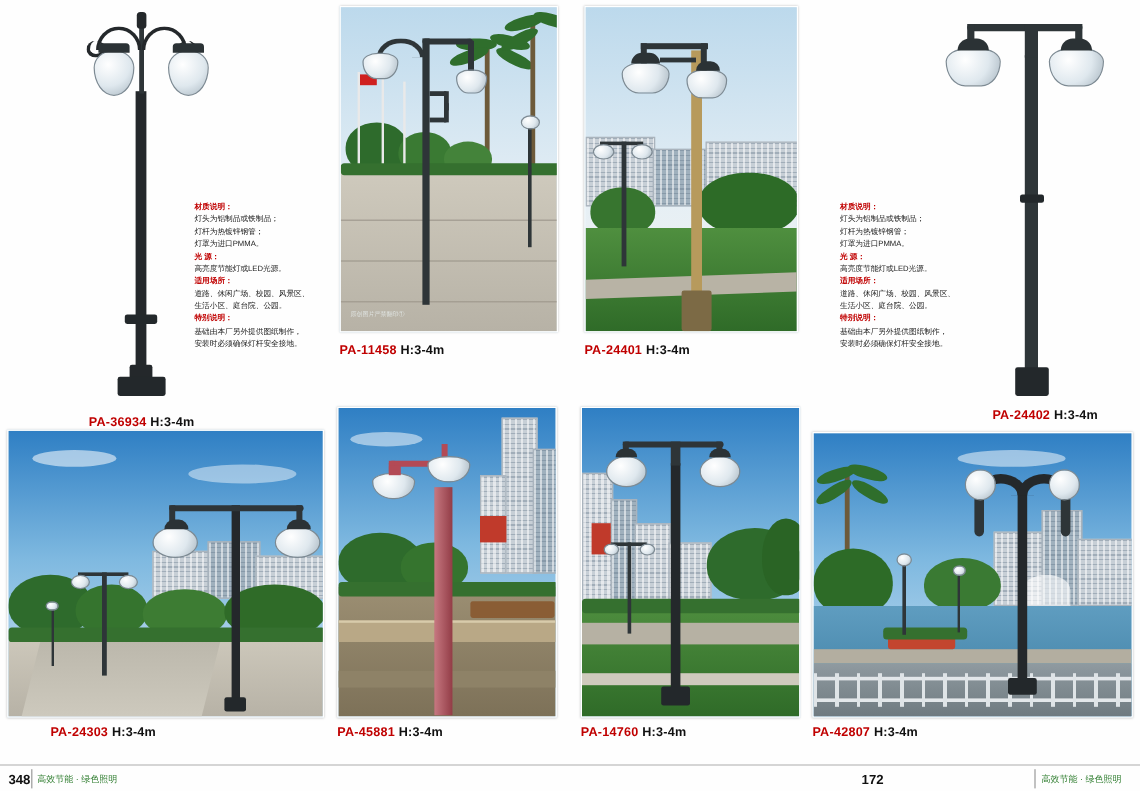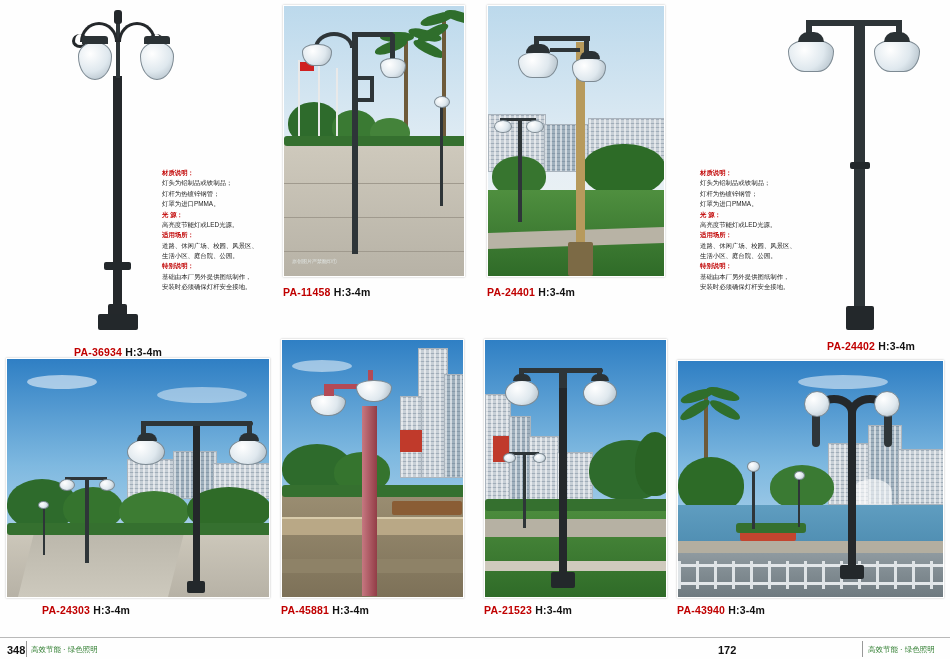--- a/index.html
+++ b/index.html
@@ -392,21 +392,21 @@
     <div class="cap" style="left:28px; top:34px; width:18px; height:7px; border-radius:9px 9px 0 0;"></div>
     <div class="head" style="left:98px; top:40px; width:34px; height:26px;"></div>
     <div class="cap" style="left:106px; top:34px; width:18px; height:7px; border-radius:9px 9px 0 0;"></div>
 
     <div class="pole" style="left:38px; top:112px; width:3px; height:76px;"></div>
     <div class="arm" style="left:24px; top:112px; width:30px; height:3px;"></div>
     <div class="head" style="left:18px; top:113px; width:13px; height:10px;"></div>
     <div class="head" style="left:48px; top:113px; width:13px; height:10px;"></div>
   </div>
   <div class="caption" style="left:484px; top:604px;">
-    <span>PA-21523</span>
+    <span>PA-14760</span>
     <span class="hh">H:3-4m</span>
   </div>
 
   <div class="photo" style="left:677px; top:360px; width:267px; height:238px;">
     <div class="sky s-blue"></div>
     <div style="position:absolute; left:120px; top:14px; width:90px; height:14px; background:rgba(255,255,255,.5); border-radius:50%;"></div>
 
     <div class="palm-t" style="left:26px; top:34px; height:118px;"></div>
     <div class="palm-l" style="left:2px; top:30px; transform:rotate(-18deg);"></div>
     <div class="palm-l" style="left:28px; top:28px; transform:rotate(16deg);"></div>
@@ -439,21 +439,21 @@
     <div style="position:absolute; left:170px; top:34px; width:44px; height:18px; border:8px solid #24282b; border-radius:50% 50% 0 0/100% 100% 0 0; border-bottom:none;"></div>
     <div class="head" style="left:126px; top:30px; width:26px; height:26px;"></div>
     <div class="head" style="left:196px; top:30px; width:26px; height:26px;"></div>
 
     <div class="pole" style="left:74px; top:106px; width:3px; height:62px;"></div>
     <div class="head" style="left:69px; top:100px; width:13px; height:11px;"></div>
     <div class="pole" style="left:120px; top:116px; width:2px; height:50px;"></div>
     <div class="head" style="left:116px; top:110px; width:11px; height:9px;"></div>
   </div>
   <div class="caption" style="left:677px; top:604px;">
-    <span>PA-43940</span>
+    <span>PA-42807</span>
     <span class="hh">H:3-4m</span>
   </div>
 
   <div class="footer">
     <div class="pgnum left">348</div>
     <div class="fdiv a"></div>
     <div class="ftxt l">高效节能 · 绿色照明</div>
     <div class="pgnum right">172</div>
     <div class="fdiv b"></div>
     <div class="ftxt r">高效节能 · 绿色照明</div>

